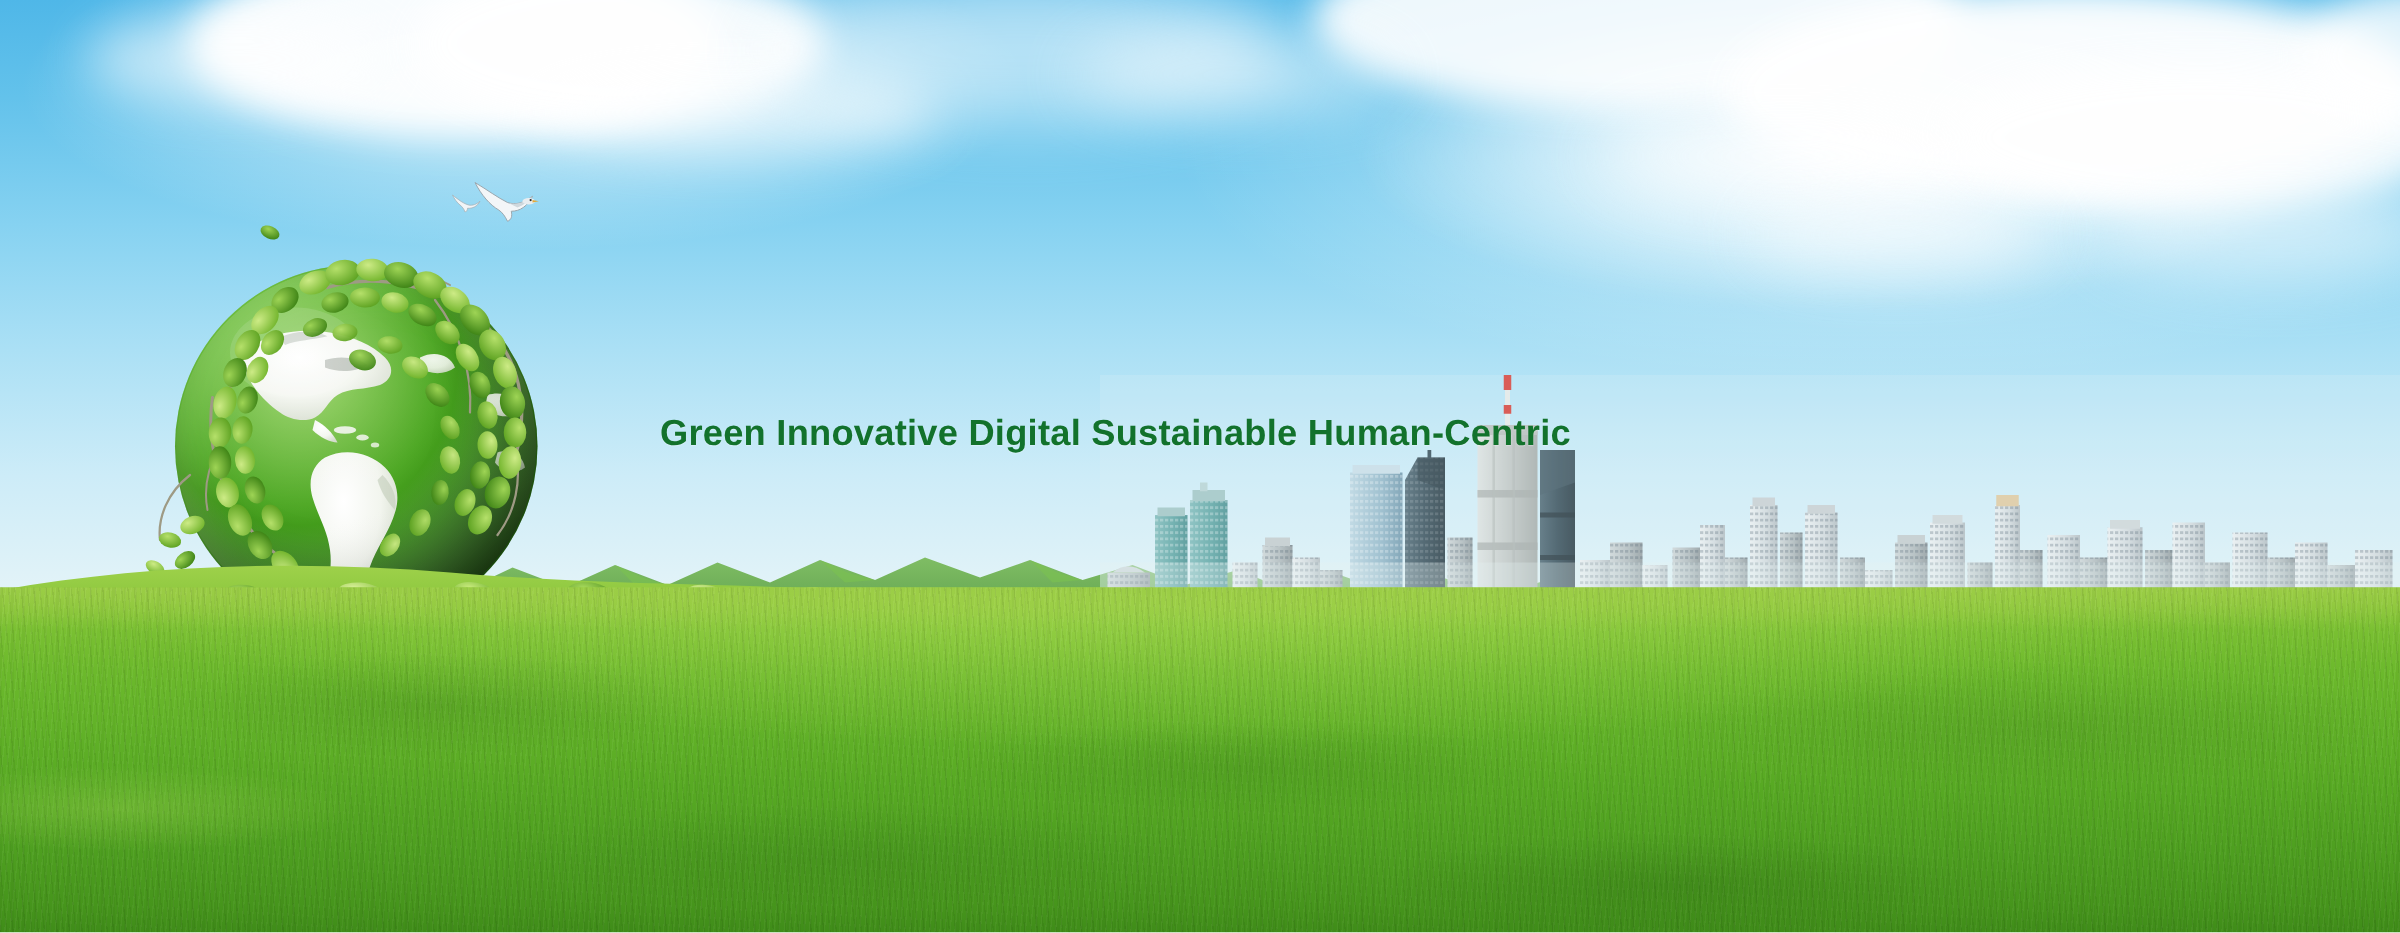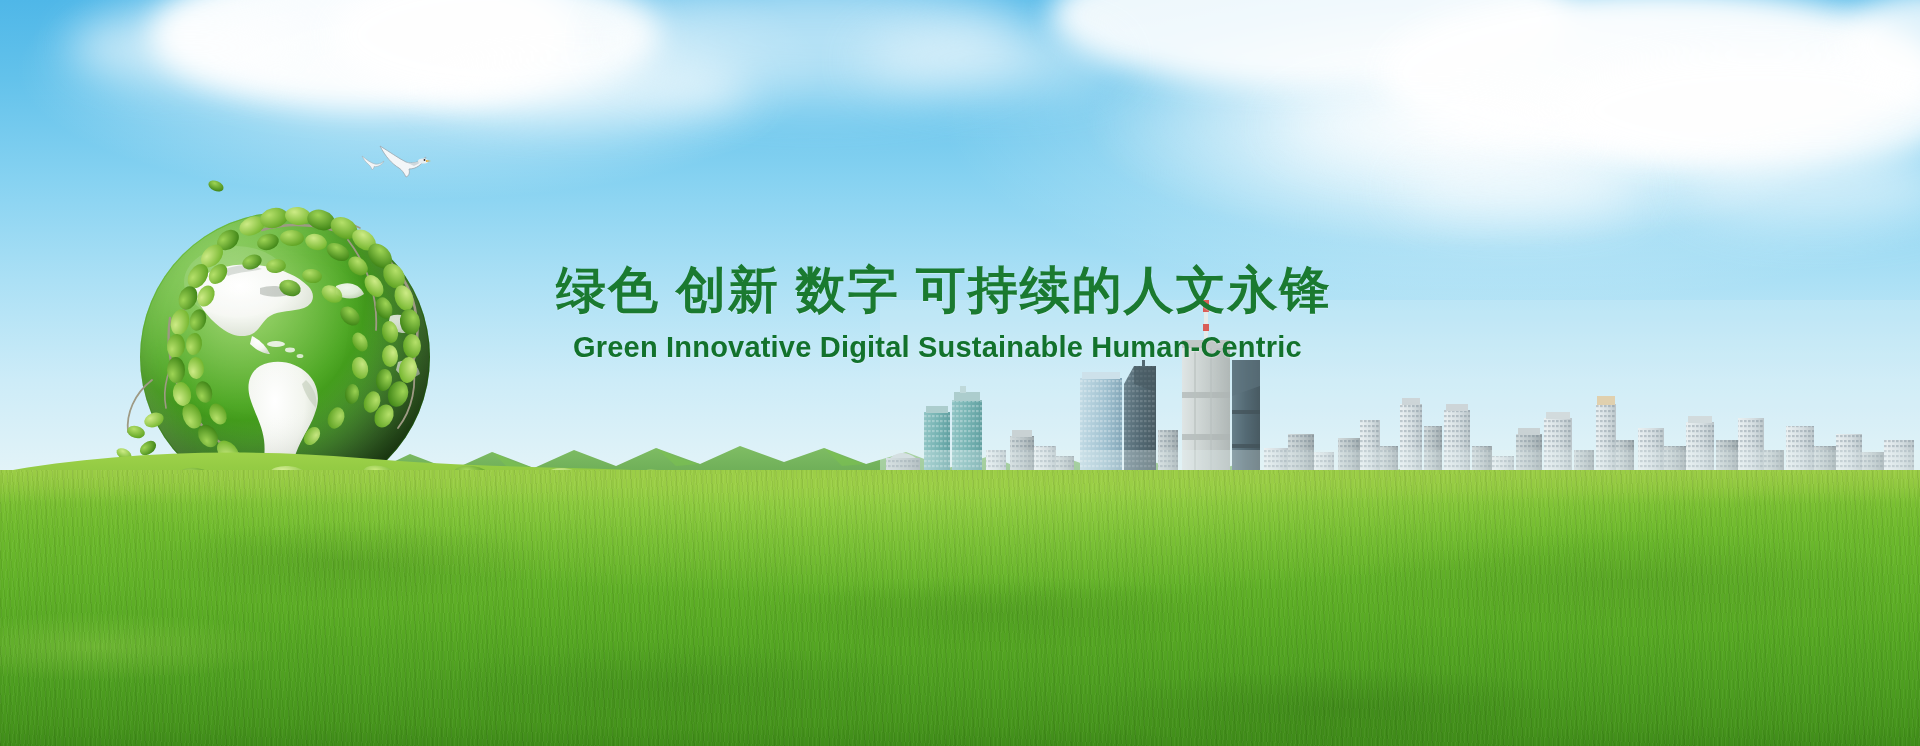--- a/index.html
+++ b/index.html
@@ -123,21 +123,21 @@
   }
 
   
   .headline {
     position:absolute; left:556px; top:262px; width:1060px;
     font-size:50px; font-weight:bold; letter-spacing:2px;
     color:#1A7A30; white-space:nowrap; line-height:1.12;
     text-shadow:0 1px 1px rgba(255,255,255,0.35);
   }
   .subhead {
-    position:absolute; left:573px; top:330px; width:1060px;
+    position:absolute; left:528px; top:330px; width:1060px;
     font-size:29px; font-weight:bold; color:#12722C;
     white-space:nowrap; line-height:1.2; letter-spacing:0.2px;
     text-shadow:0 1px 1px rgba(255,255,255,0.35);
   }
 </style>
 </head>
 <body>
 
 <div class="banner">
 
@@ -643,17 +643,16 @@
 
       <path d="M0,96 C160,86 340,92 520,96 C700,100 860,104 1010,104 L1010,130 L0,130 Z" fill="#2f6b12" opacity=".45"></path>
     </svg>
   </div>
 
   <div class="ground">
     <div class="grass-patches"></div>
     <div class="grass-tex"></div>
   </div>
 
-  <div class="headline">绿色  创新  数字  可持续的人文永锋</div>
 
   <div class="subhead">Green   Innovative   Digital   Sustainable   Human-Centric</div>
 
 </div>
 
 </body></html>

